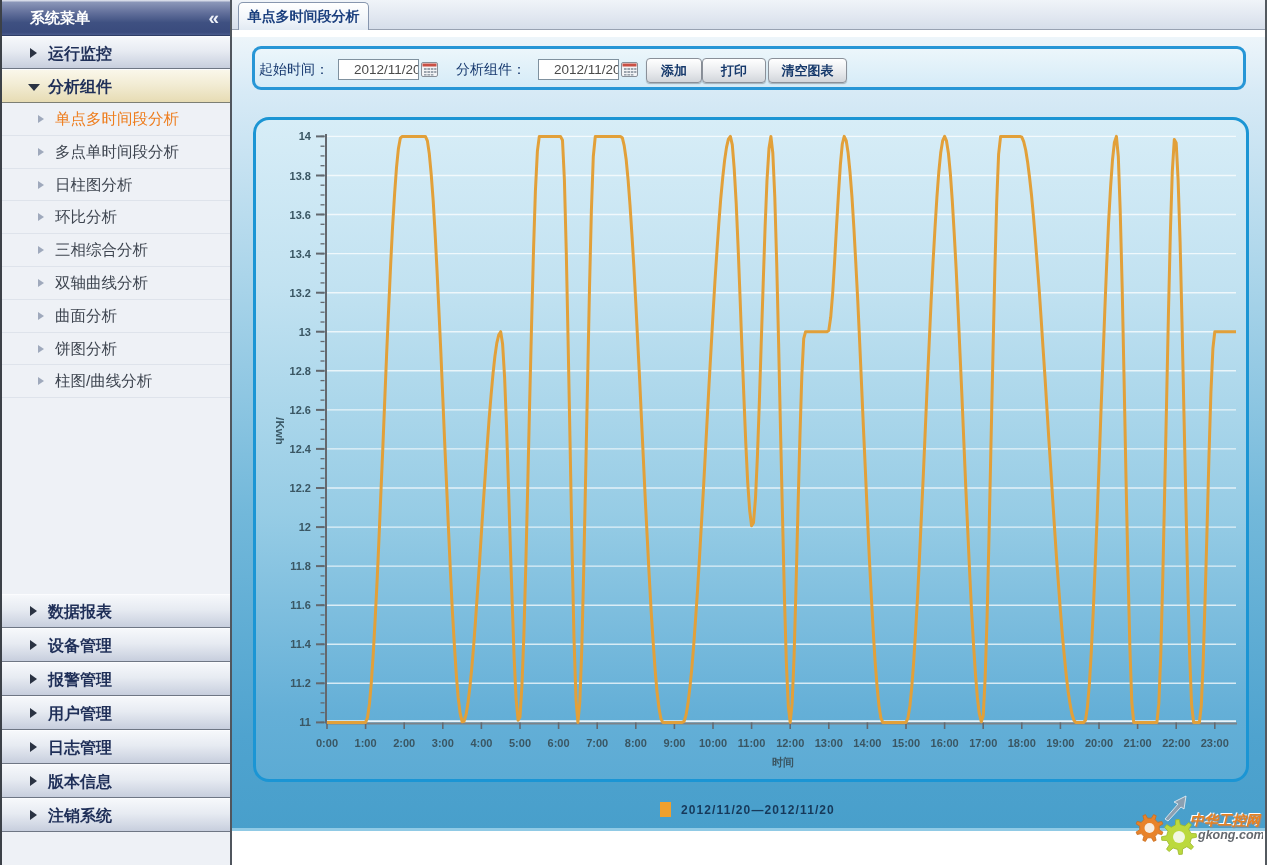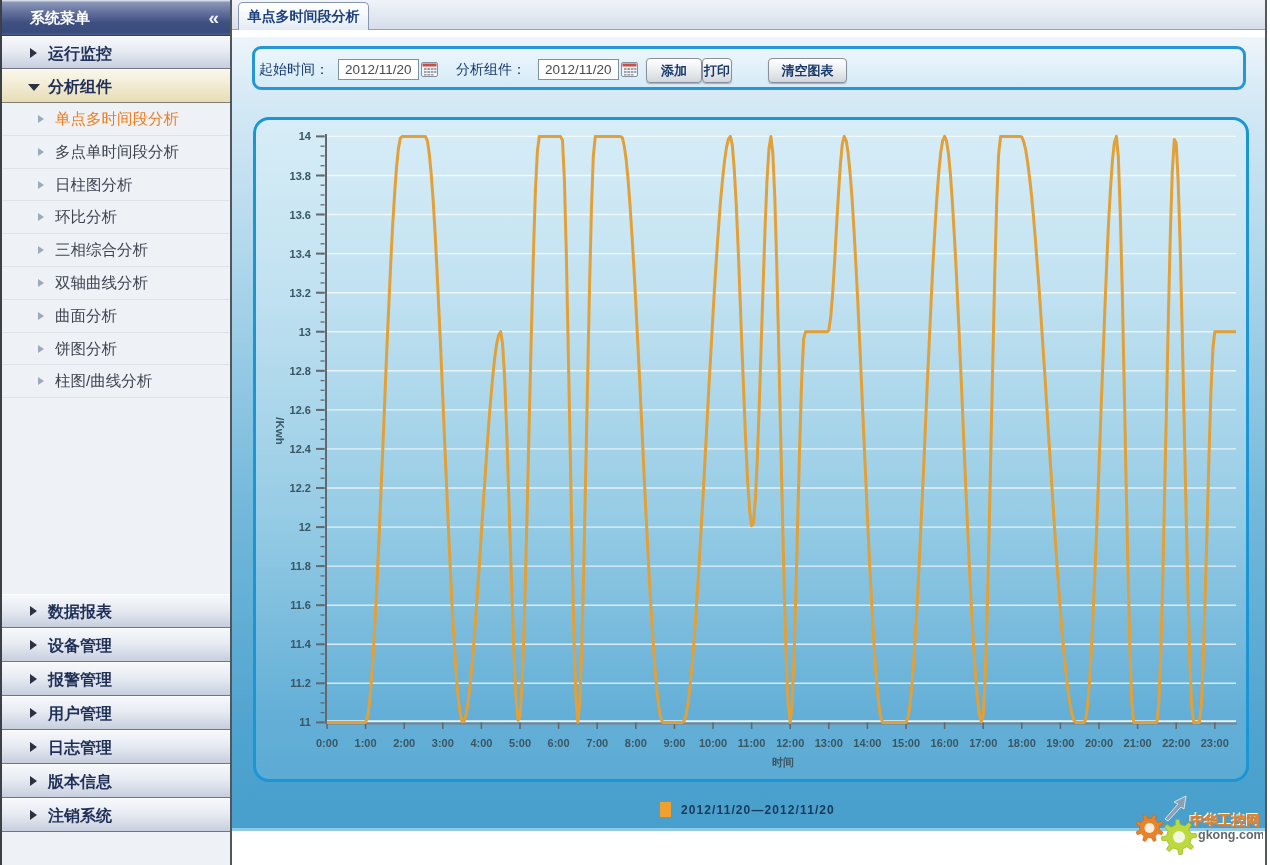--- a/index.html
+++ b/index.html
@@ -33,21 +33,21 @@
 #whitegap { position:absolute; left:0; top:31px; width:1033px; height:6px; background:#fff; }
 #bluearea { position:absolute; left:0; top:37px; width:1033px; height:794px;
   background:linear-gradient(#edf5fa 0%, #d7eaf6 7%, #abd5ea 30%, #72b8da 60%, #4fa3cf 88%, #489fcb 100%); }
 #bluebottom { position:absolute; left:0; top:828px; width:1033px; height:3px; background:#90cae5; }
 #whitebottom { position:absolute; left:0; top:831px; width:1033px; height:34px; background:#fff; }
 
 #toolbar { position:absolute; left:20px; top:9px; width:994px; height:44px; border:3px solid #2796d6; border-radius:9px;
   background:linear-gradient(#ecf6fb, #d5ebf7); }
 #toolbar .lab { position:absolute; top:12px; font-size:14px; font-weight:normal; color:#16386e; }
 #toolbar .inp { position:absolute; top:10px; width:81px; height:21px; background:#fff; border:1px solid #7f919f;
-  font-size:13.5px; color:#4a4a4a; line-height:19px; padding-left:6px; }
+  font-size:13.5px; color:#4a4a4a; line-height:19px; padding-left:15px; }
 #toolbar .cal { position:absolute; top:12px; width:17px; height:16px; }
 #toolbar .btn { position:absolute; top:9px; height:25px; background:linear-gradient(#ffffff, #e9ebee 55%, #d2d6db);
   border:1px solid #8a9099; border-radius:4px; font-size:13px; font-weight:bold; color:#173a6c; text-align:center; line-height:23px;
   box-shadow:0 1px 1px rgba(0,0,0,0.25); }
 
 #chartpanel { position:absolute; left:21px; top:80px; width:996px; height:665px; border:3px solid #1b95d4; border-radius:16px;
   background:linear-gradient(#d7edf7 0%, #c2e2f1 25%, #96cce5 60%, #64afd7 90%, #5cabd4 100%); }
 .axlab { font-size:11px; font-weight:bold; fill:#3a5663; }
 #legend { position:absolute; left:428px; top:765px; }
 #legsq { position:absolute; left:0; top:0; width:11px; height:15px; background:#f0a02c; }
@@ -111,21 +111,21 @@
         <input class="inp" style="left: 83px;" value="2012/11/20">
         <svg class="cal" style="left:166px;" viewBox="0 0 17 16">
             <use href="#calic"></use>
           </svg>
         <span class="lab" style="left:201px;">分析组件：</span>
         <input class="inp" style="left: 283px;" value="2012/11/20">
         <svg class="cal" style="left:366px;" viewBox="0 0 17 16">
             <use href="#calic"></use>
           </svg>
         <div class="btn" style="left:391px; width:56px;">添加</div>
-        <div class="btn" style="left:447px; width:30px;">打印</div>
+        <div class="btn" style="left:447px; width:64px;">打印</div>
         <div class="btn" style="left:513px; width:79px;">清空图表</div>
       </div>
       <div id="chartpanel">
         <svg width="990" height="659" viewBox="0 0 990 659" style="position:absolute;left:0;top:0;">
           <g>
               <line x1="70" y1="601.2" x2="980" y2="601.2" stroke="#ffffff" stroke-opacity="0.85" stroke-width="2"></line>
 <line x1="70" y1="563.3" x2="980" y2="563.3" stroke="#ffffff" stroke-opacity="0.72" stroke-width="1.4"></line>
 <line x1="70" y1="524.3" x2="980" y2="524.3" stroke="#ffffff" stroke-opacity="0.72" stroke-width="1.4"></line>
 <line x1="70" y1="485.2" x2="980" y2="485.2" stroke="#ffffff" stroke-opacity="0.72" stroke-width="1.4"></line>
 <line x1="70" y1="446.1" x2="980" y2="446.1" stroke="#ffffff" stroke-opacity="0.72" stroke-width="1.4"></line>
@@ -293,21 +293,21 @@
           <text x="20" y="311" text-anchor="middle" style="font-size:11.5px;font-weight:bold;fill:#3c5a68;" transform="rotate(90 20 311)">/Kwh</text>
         </svg>
       </div>
       <div id="legend">
         <div id="legsq"></div>
           <div id="legtxt">2012/11/20—2012/11/20</div>
       </div>
     </div>
     <div id="bluebottom"></div>
     <div id="whitebottom"></div>
-    <div id="gklogo" style="position:absolute;left:890px;top:785px;width:141px;height:75px;">
+    <div id="gklogo" style="position:absolute;left:890px;top:785px;width:141px;height:75px;font-style:italic;">
         <svg width="141" height="75" viewBox="0 0 141 75" style="position:absolute;left:0;top:0;">
  <polygon points="40.9,47.1 39.8,49.7 35.8,48.6 33.1,51.3 34.1,55.3 31.5,56.4 29.4,52.8 25.6,52.8 23.4,56.4 20.8,55.3 21.9,51.3 19.2,48.6 15.2,49.6 14.1,47.0 17.7,44.9 17.7,41.1 14.1,38.9 15.2,36.3 19.2,37.4 21.9,34.7 20.9,30.7 23.5,29.6 25.6,33.2 29.4,33.2 31.6,29.6 34.2,30.7 33.1,34.7 35.8,37.4 39.8,36.4 40.9,39.0 37.3,41.1 37.3,44.9" fill="#e8832a" stroke="#c96d1e" stroke-width="0.8"></polygon>
  <circle cx="27.5" cy="43" r="5" fill="#f6ede2"></circle>
  <polygon points="71.5,61.8 69.2,64.5 64.8,61.7 60.6,64.0 60.3,69.2 56.8,69.5 55.7,64.4 51.1,63.0 47.2,66.5 44.5,64.2 47.3,59.8 45.0,55.6 39.8,55.3 39.5,51.8 44.6,50.7 46.0,46.1 42.5,42.2 44.8,39.5 49.2,42.3 53.4,40.0 53.7,34.8 57.2,34.5 58.3,39.6 62.9,41.0 66.8,37.5 69.5,39.8 66.7,44.2 69.0,48.4 74.2,48.7 74.5,52.2 69.4,53.3 68.0,57.9" fill="#bcd93e" stroke="#9ab82a" stroke-width="0.8"></polygon>
  <circle cx="57" cy="52" r="6" fill="#f2f7e2"></circle>
  <path d="M43 34 L56 19 L52 17 L64 11 L62 24 L59 22 L46 36 Z" fill="#8ba0b2" stroke="#f0f4f8" stroke-width="0.8"></path>
  <text x="68" y="40" font-family="Liberation Sans, sans-serif" font-size="14" font-weight="bold" fill="#e8811f" style="text-shadow:1px 1px 1px #8a8f96, -1px -1px 0 #fff;">中华工控网</text>
  <text x="76" y="54" font-family="Liberation Sans, sans-serif" font-size="12.5" font-weight="bold" fill="#63686e" style="text-shadow:1px 1px 1px #fff;">gkong.com</text>
 </svg>
       </div>

